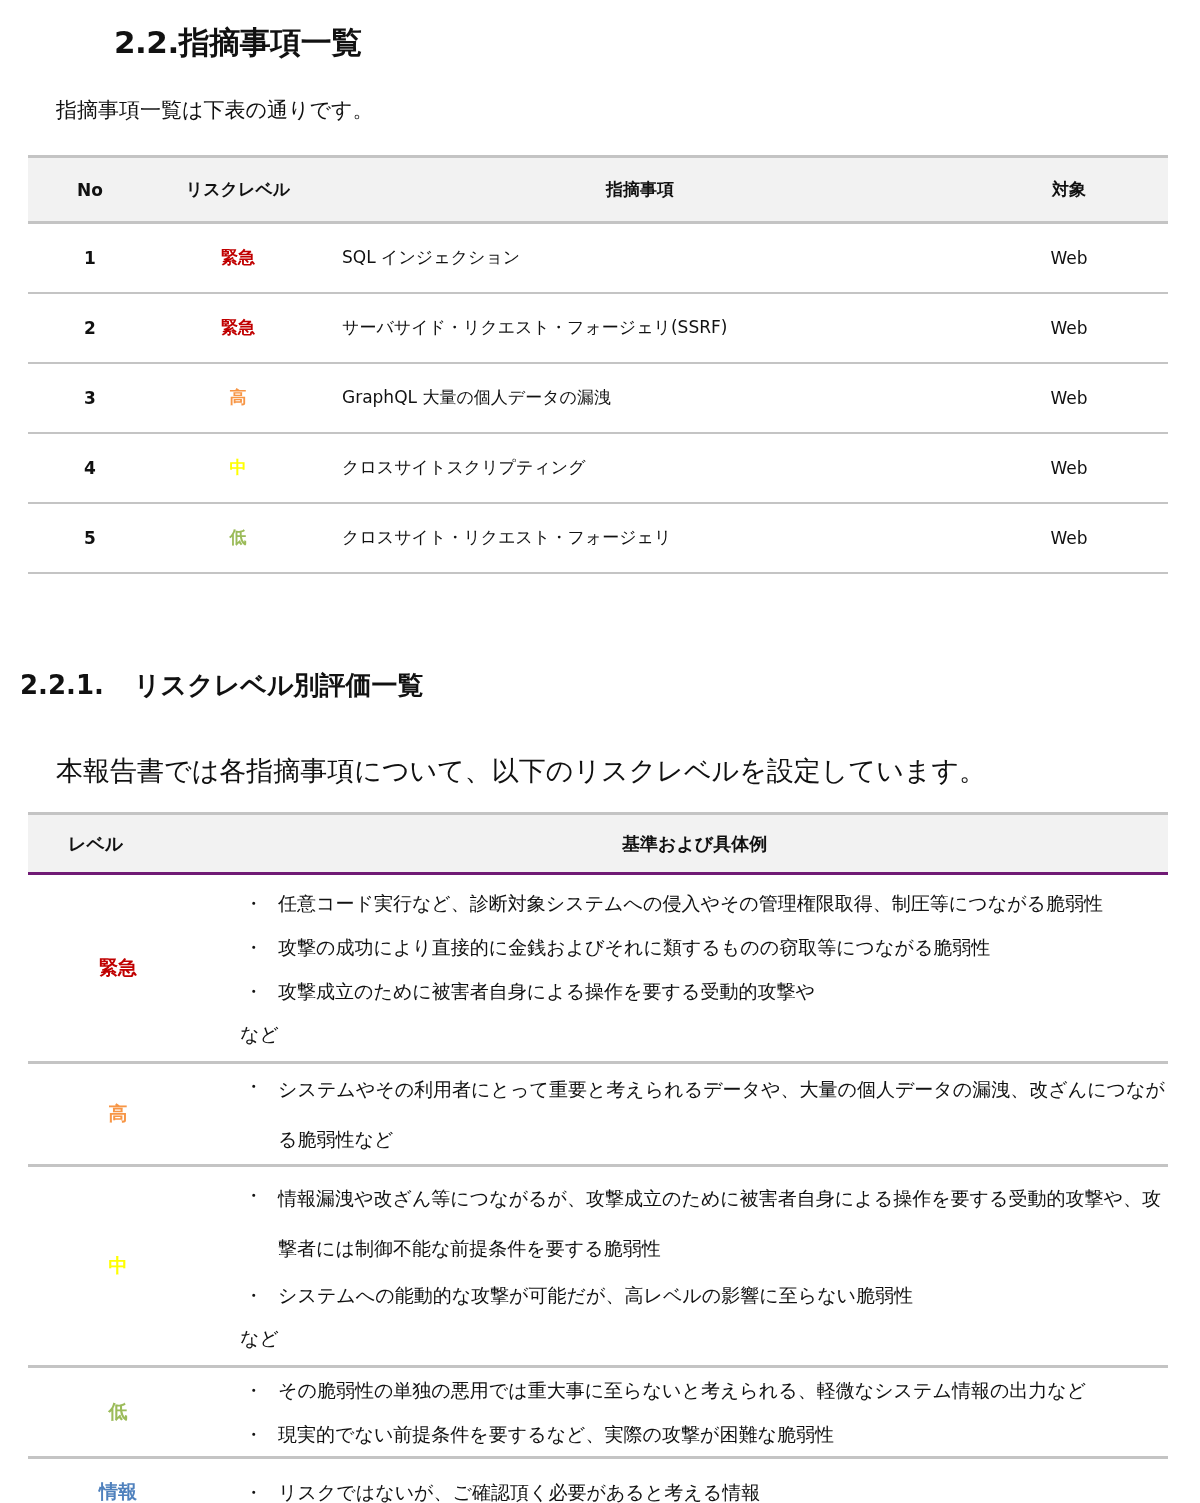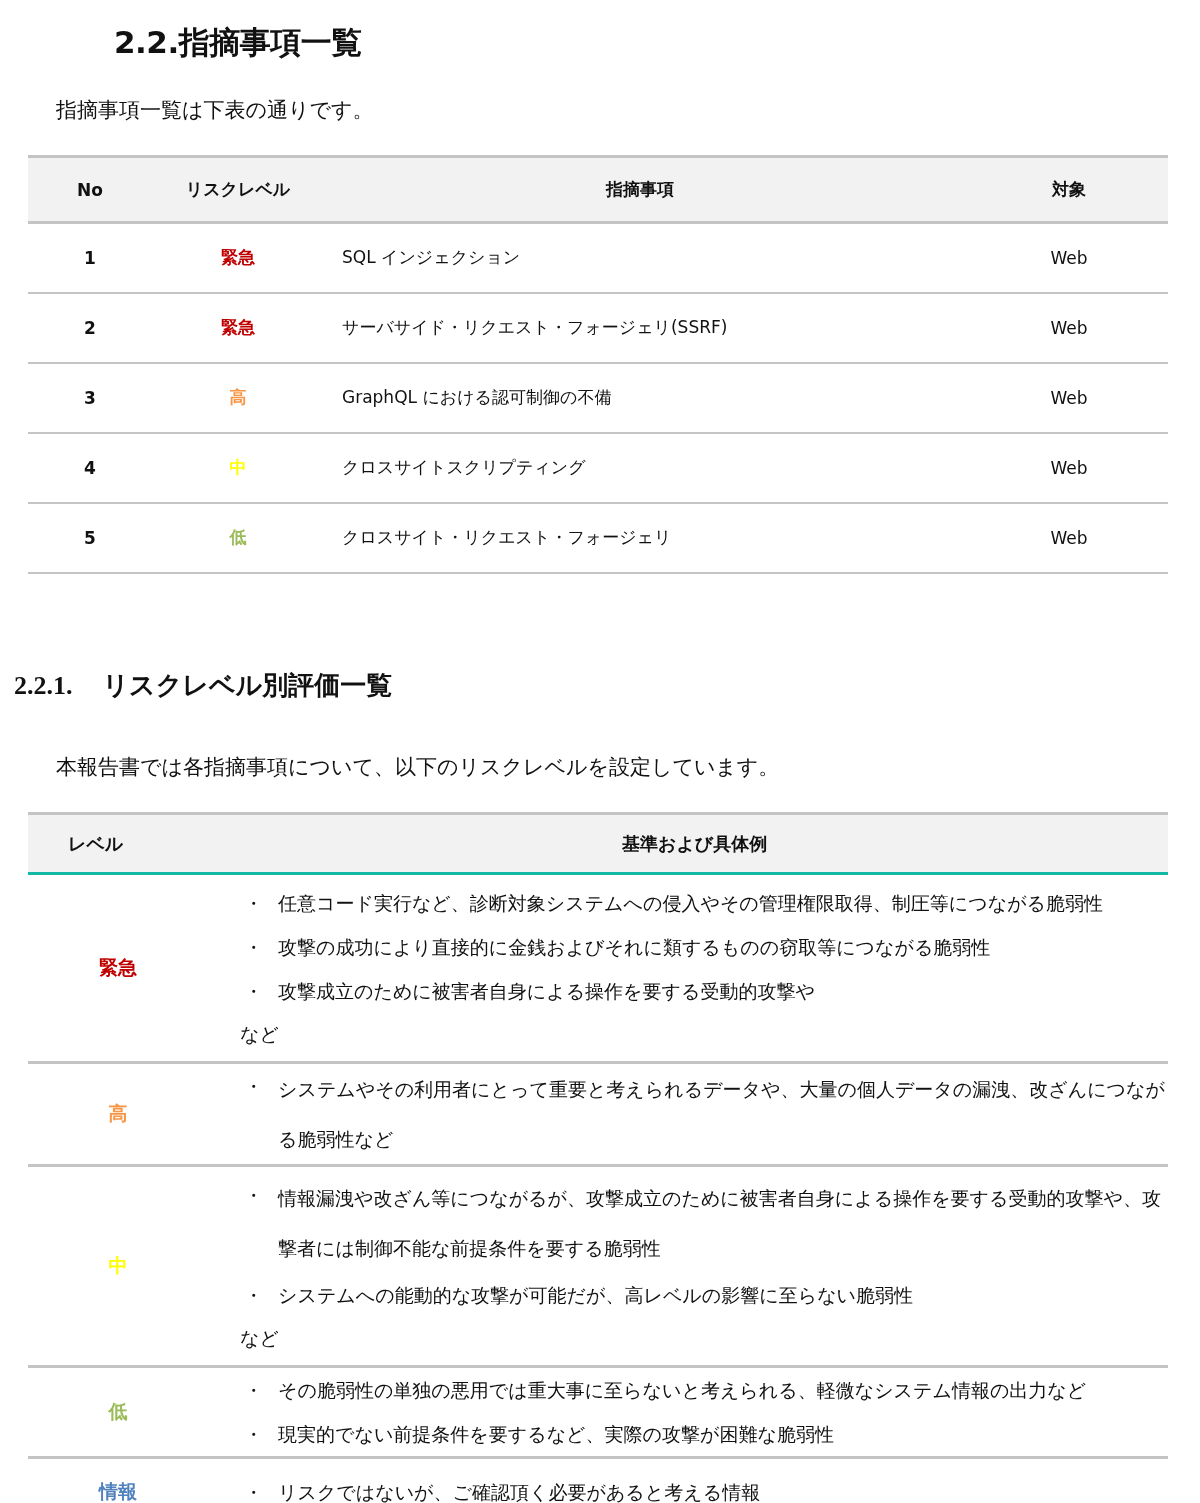--- a/index.html
+++ b/index.html
@@ -25,34 +25,34 @@
     .tbl1 tbody tr { height: 70px; border-bottom: 2px solid #c4c4c4; }
     .tbl1 th { font-weight: bold; }
     .c-no { width: 124px; text-align: center; }
     .c-lv { width: 172px; text-align: center; }
     .c-it { text-align: left; padding-left: 18px !important; }
     .c-tg { width: 198px; text-align: center; }
     .th-item { text-align: left; padding-left: 282px !important; }
     .td-no { font-weight: bold; font-size: 17px; }
     .lvl { font-weight: bold; font-size: 23px; font-family: Liberation Serif, serif; }
     .h2 {
-      position: absolute; left: 14px; top: 668px;
-      font-size: 26px; font-weight: bold; font-family: Liberation Serif, serif;
+      position: absolute; left: 20px; top: 668px;
+      font-size: 26px; font-weight: bold;
     }
     .h2 .num { margin-right: 30px; }
     .intro2 {
-      position: absolute; left: 56px; top: 753px; font-size: 21px;
+      position: absolute; left: 56px; top: 753px; font-size: 27px;
     }
     
     .tbl2 {
       position: absolute; left: 28px; top: 812px; width: 1140px;
       border-collapse: collapse;
     }
     .tbl2 th, .tbl2 td { padding: 0; font-size: 19px; vertical-align: middle; }
-    .tbl2 thead tr { background: #f2f2f2; height: 60px; border-top: 3px solid #c4c4c4; border-bottom: 3px solid #14b8a6; font-family: Liberation Mono, monospace; }
+    .tbl2 thead tr { background: #f2f2f2; height: 60px; border-top: 3px solid #c4c4c4; border-bottom: 3px solid #701a75; font-family: Liberation Mono, monospace; }
     .tbl2 th { font-weight: bold; font-size: 18px; }
     .tbl2 tbody tr { border-bottom: 3px solid #c4c4c4; }
     .l-col { width: 140px; text-align: center; }
     .d-col { text-align: left; }
     .th-level { text-align: left; padding-left: 40px !important; }
     .th-desc { text-align: left; padding-left: 414px !important; }
     .crit-list { padding: 6px 0 6px 36px; }
     .bul { display: flex; line-height: 44px; }
     .bul .dot { width: 34px; flex: none; }
     .bul .txt { flex: 1; }
@@ -83,21 +83,21 @@
     </tr>
     <tr>
       <td class="c-no td-no">2</td>
       <td class="c-lv lvl" style="color: rgb(192, 0, 0);">緊急</td>
       <td class="c-it">サーバサイド・リクエスト・フォージェリ(SSRF)</td>
       <td class="c-tg">Web</td>
     </tr>
     <tr>
       <td class="c-no td-no">3</td>
       <td class="c-lv lvl" style="color: rgb(247, 150, 70);">高</td>
-      <td class="c-it">GraphQL における認可制御の不備</td>
+      <td class="c-it">GraphQL 大量の個人データの漏洩</td>
       <td class="c-tg">Web</td>
     </tr>
     <tr>
       <td class="c-no td-no">4</td>
       <td class="c-lv lvl" style="color: rgb(255, 255, 0);">中</td>
       <td class="c-it">クロスサイトスクリプティング</td>
       <td class="c-tg">Web</td>
     </tr>
     <tr>
       <td class="c-no td-no">5</td>

